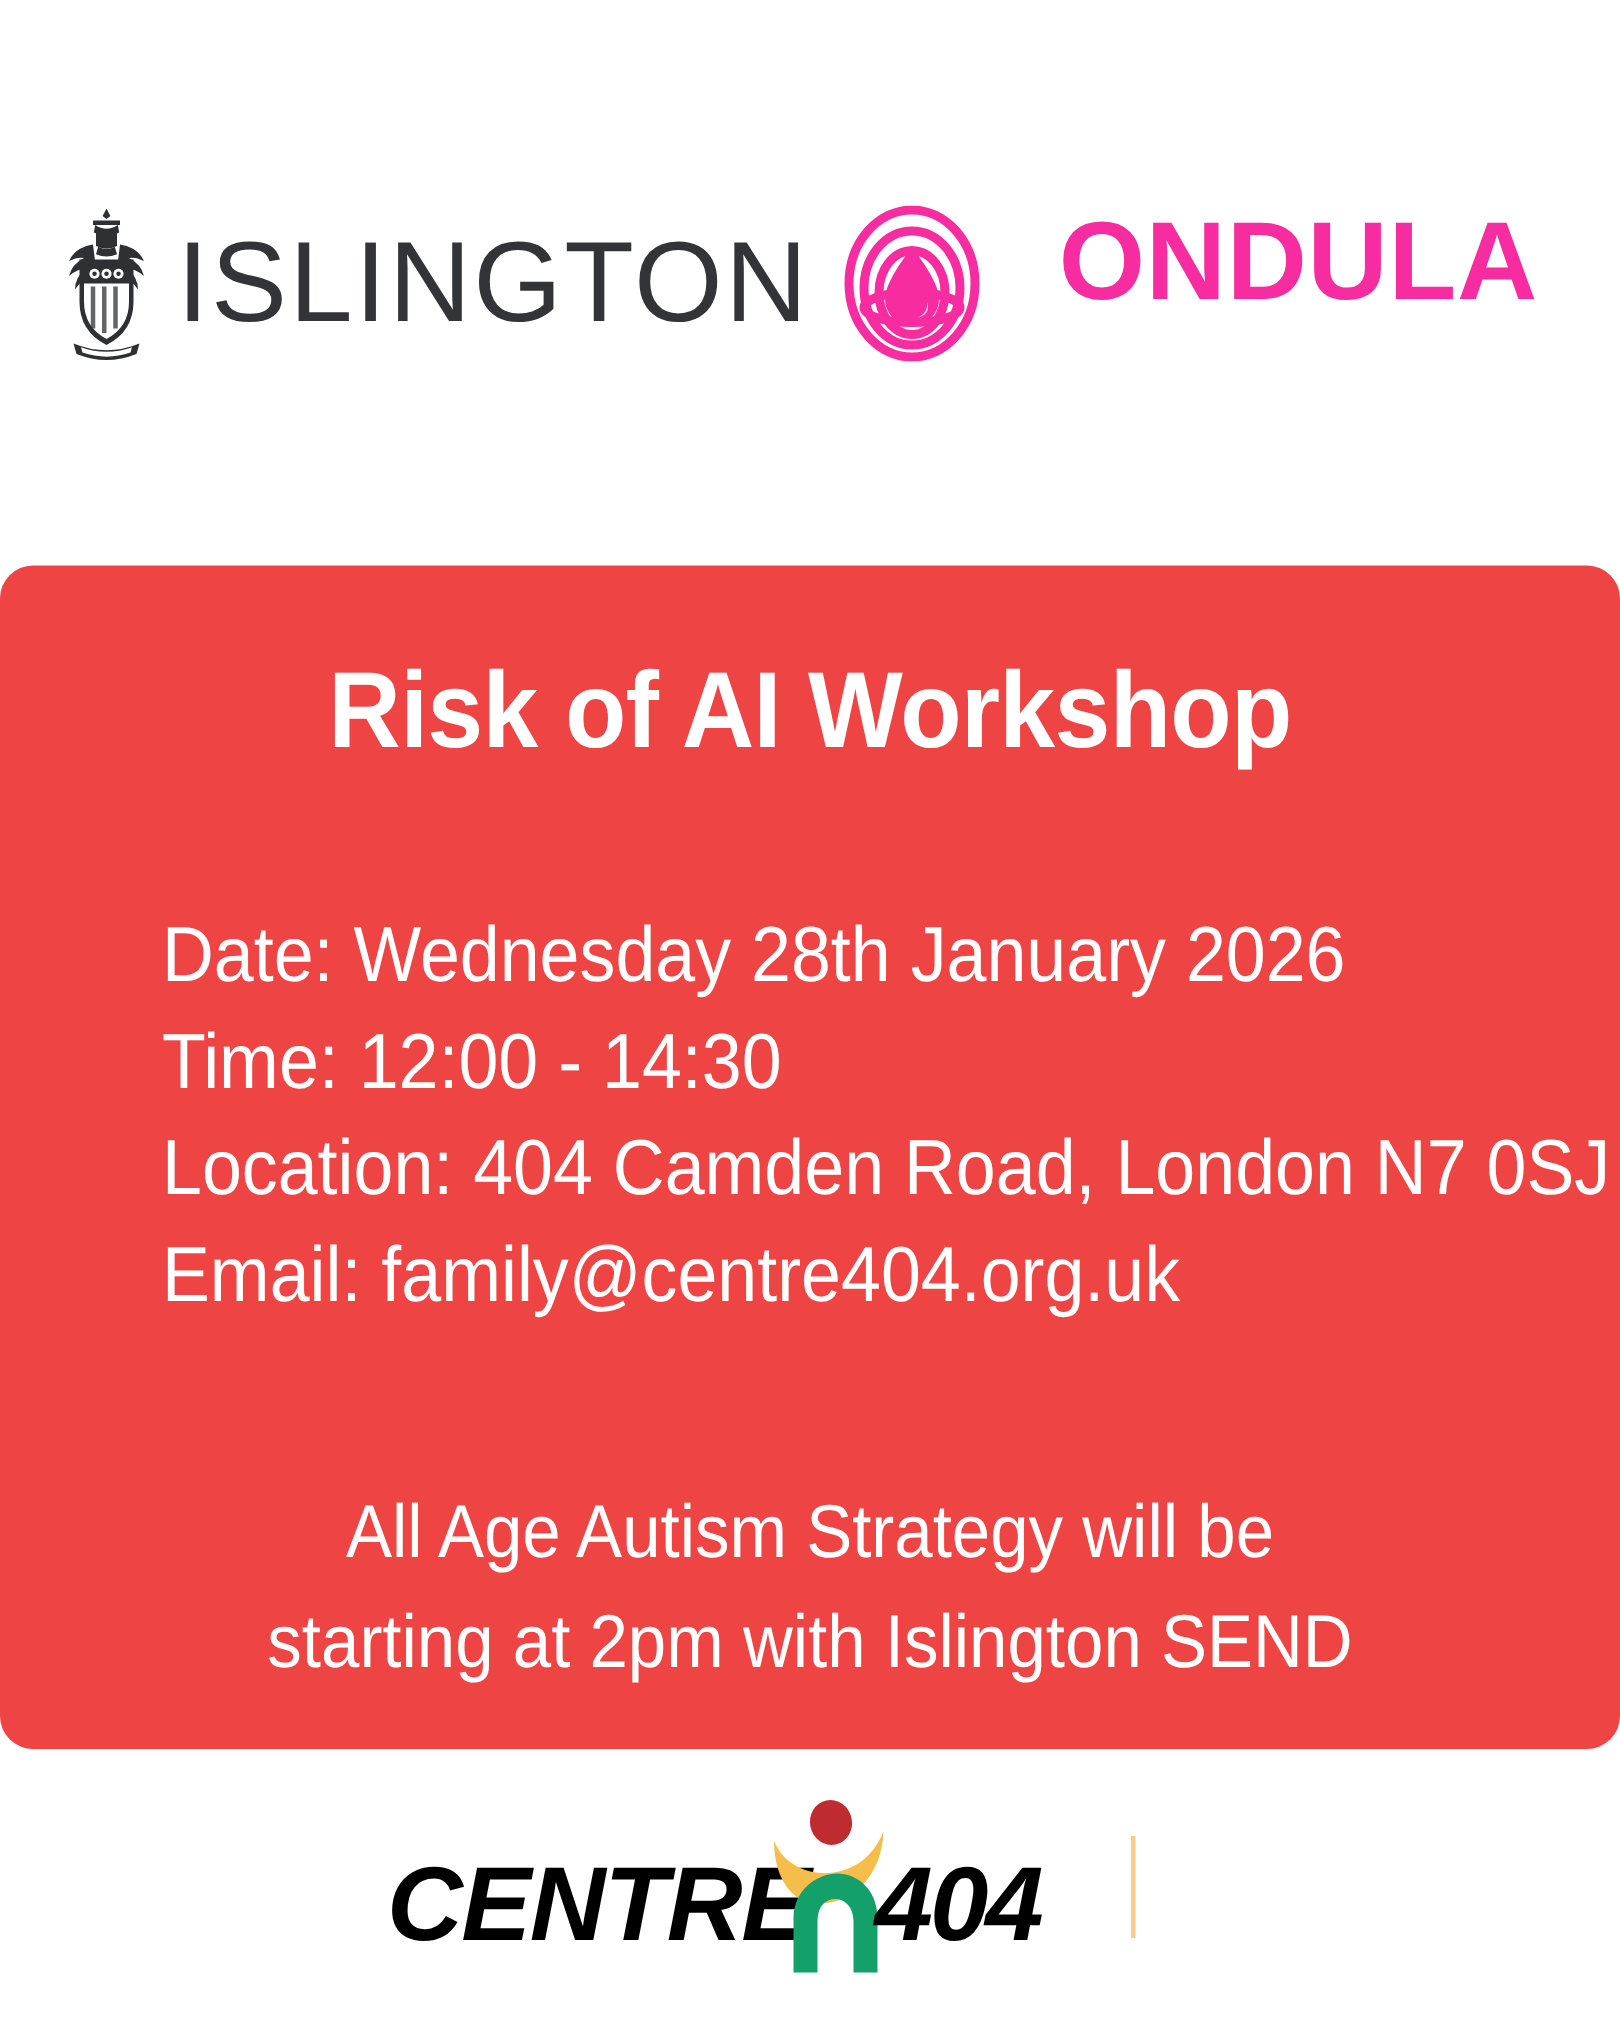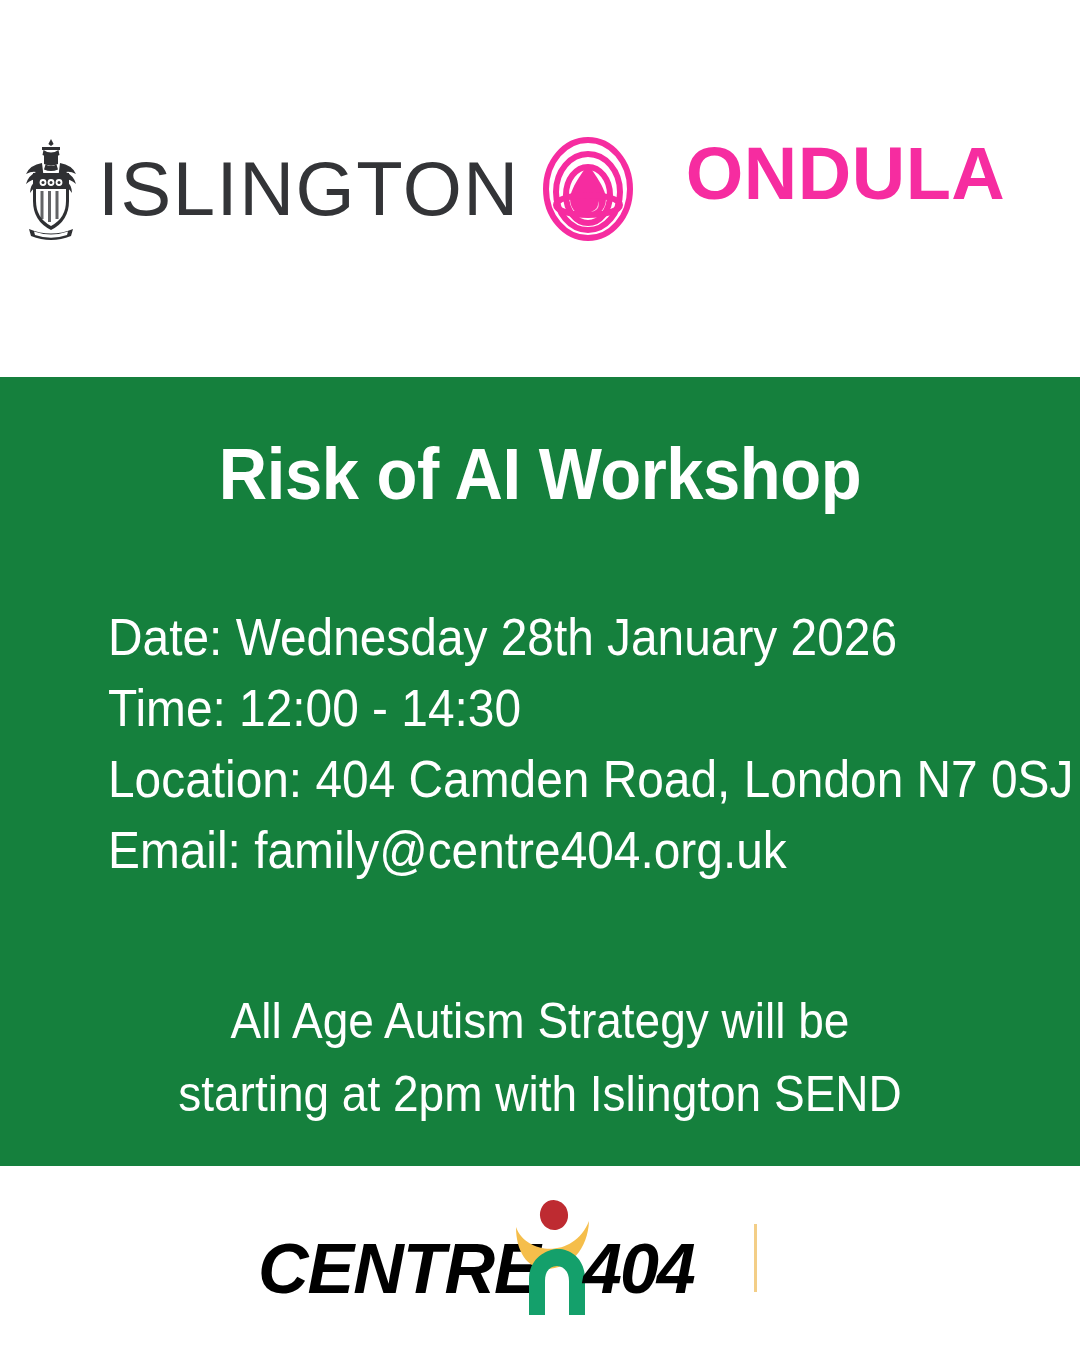--- a/index.html
+++ b/index.html
@@ -25,21 +25,21 @@
   .logo-band {
     position: absolute;
     left: 0;
     top: 0;
     width: 1080px;
     height: 377px;
     background: #ffffff;
     display: flex;
     align-items: center;
     justify-content: flex-start;
-    padding-left: 12px;
+    padding-left: 32px;
     box-sizing: border-box;
   }
 
   .islington-logo {
     display: flex;
     align-items: center;
     gap: 8px;
   }
 
   .crest {
@@ -83,22 +83,23 @@
     white-space: nowrap;
   }
 
   
   .green-band {
     position: absolute;
     left: 0;
     top: 377px;
     width: 1080px;
     height: 789px;
-    background: #15803d;
+    background: #ef4444;
     box-sizing: border-box;
+    border-radius: 22px;
   }
 
   .event-title {
     position: absolute;
     left: 0;
     top: 60px;
     width: 1080px;
     text-align: center;
     color: #ffffff;
     font-family: "Liberation Sans", sans-serif;

